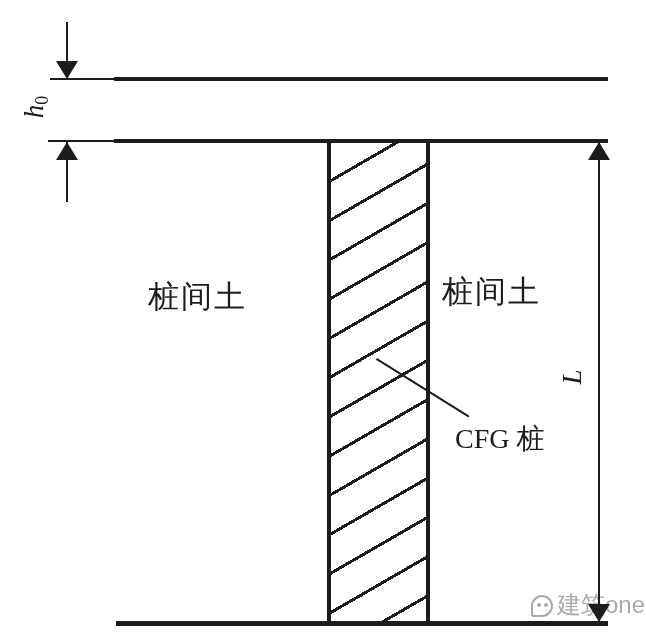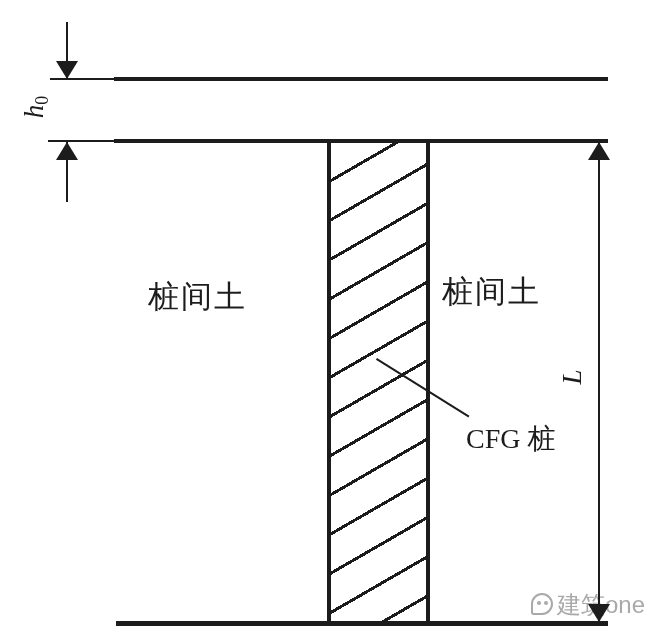--- a/index.html
+++ b/index.html
@@ -32,36 +32,36 @@
        transparent 0px, transparent 31px,
        var(--line) 31px, var(--line) 34px);
   }
   .label-cjk{
     position:absolute;font-size:31px;letter-spacing:2px;white-space:nowrap;
     color:var(--line);
   }
   .label-cushion{left:290px;top:92px;width:140px;text-align:center;}
   .label-soil-left{left:148px;top:276px;}
   .label-soil-right{left:442px;top:271px;}
-  .label-pile{position:absolute;left:455px;top:420px;font-size:28px;white-space:nowrap;color:var(--line);margin-left:11px;}
+  .label-pile{position:absolute;left:455px;top:420px;font-size:28px;white-space:nowrap;color:var(--line);}
   .leader{
     position:absolute;left:377px;top:358px;width:109px;height:0;
     border-top:2px solid var(--line);
     transform:rotate(32deg);transform-origin:0 0;
   }
   .dim-label{
     position:absolute;width:80px;height:28px;text-align:center;
     font-style:italic;font-size:27px;line-height:28px;
     transform:rotate(-90deg);color:var(--line);
   }
   .dim-h0{left:-6px;top:93px;}
   .dim-L{left:532px;top:363px;}
   .dim-label sub{font-size:18px;font-style:normal;vertical-align:-5px;}
   .watermark{
-    position:absolute;left:531px;top:593px;display:flex;align-items:flex-start;gap:4px;
+    position:absolute;left:531px;top:593px;display:flex;align-items:flex-end;gap:4px;
     color:var(--watermark);font-family:"Liberation Sans","DejaVu Sans",sans-serif;
   }
   .wm-logo{
     position:relative;width:22px;height:22px;border:2px solid var(--watermark);
     border-radius:50% 50% 50% 12%;box-sizing:border-box;flex:0 0 auto;
   }
   .wm-logo i{position:absolute;width:4px;height:4px;border-radius:50%;background:var(--watermark);}
   .wm-eye1{left:4px;top:6px;}
   .wm-eye2{left:11px;top:6px;}
   .wm-text{font-size:24px;line-height:24px;white-space:nowrap;}

